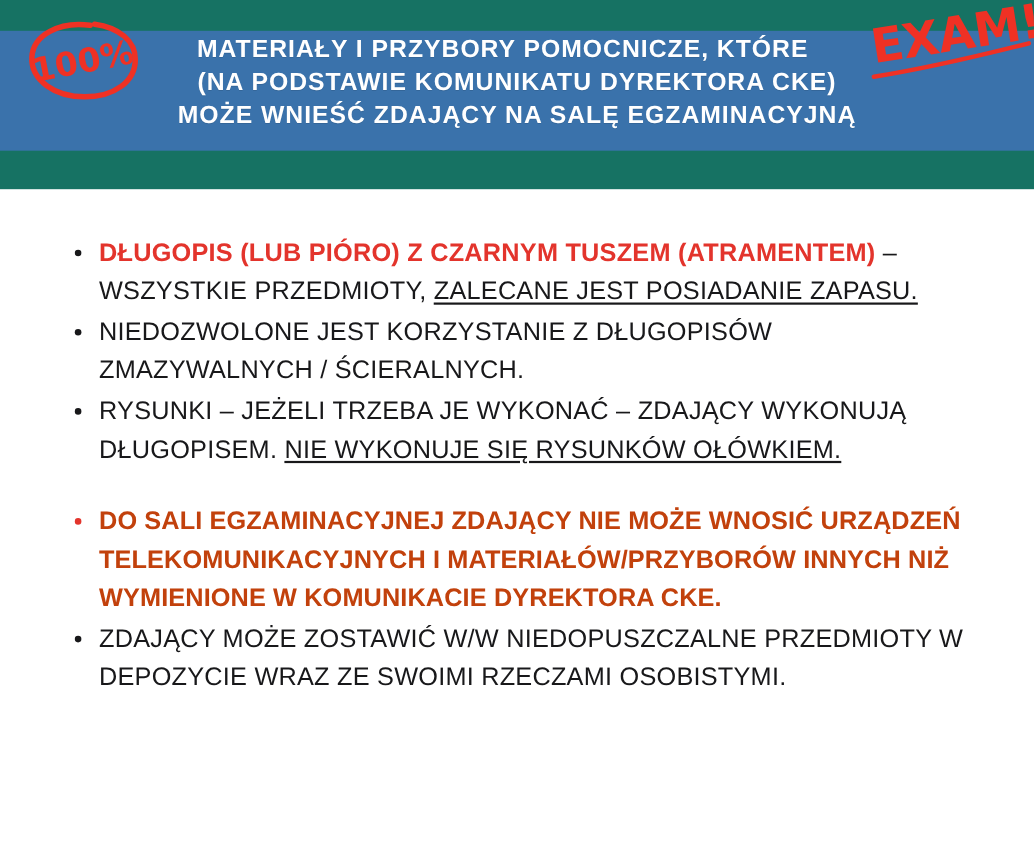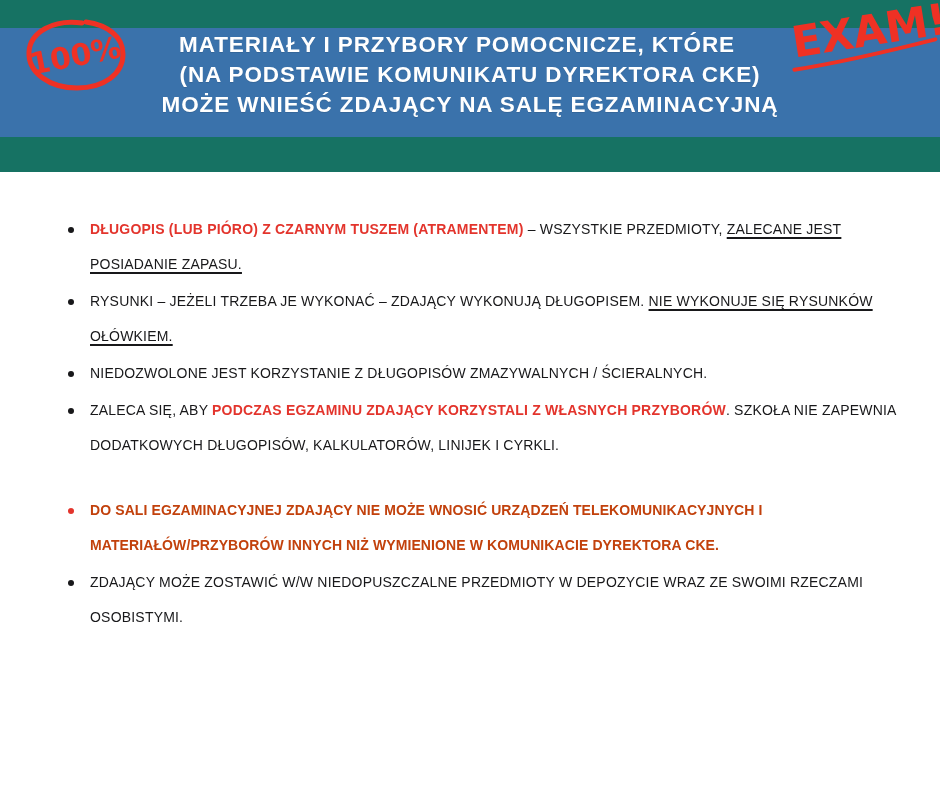--- a/index.html
+++ b/index.html
@@ -100,21 +100,21 @@
   ul.rules {
     list-style: none;
     margin: 0;
     padding: 0;
   }
   ul.rules > li {
     position: relative;
     padding-left: 28px;
     margin: 0 0 2px 22px;
     color: #18181a;
-    font-size: 14px;
+    font-size: 23px;
     line-height: 35px;
     letter-spacing: 0.2px;
     text-transform: uppercase;
     font-weight: 400;
   }
   ul.rules > li::before {
     content: "";
     position: absolute;
     left: 6px;
     top: 15px;
@@ -173,30 +173,27 @@
 </div>
 
 <div class="content">
   <ul class="rules">
 
     <li>
       <span class="em-red">DŁUGOPIS (LUB PIÓRO) Z CZARNYM TUSZEM (ATRAMENTEM)</span><span> – WSZYSTKIE PRZEDMIOTY, </span><span class="em-underline">ZALECANE JEST POSIADANIE ZAPASU.</span>
     </li>
 
     <li>
+      <span>NIEDOZWOLONE JEST KORZYSTANIE Z DŁUGOPISÓW ZMAZYWALNYCH / ŚCIERALNYCH.</span>
+    </li>
+
+    <li>
       <span>RYSUNKI – JEŻELI TRZEBA JE WYKONAĆ – ZDAJĄCY WYKONUJĄ DŁUGOPISEM. </span><span class="em-underline">NIE WYKONUJE SIĘ RYSUNKÓW OŁÓWKIEM.</span>
     </li>
 
-    <li>
-      <span>NIEDOZWOLONE JEST KORZYSTANIE Z DŁUGOPISÓW ZMAZYWALNYCH / ŚCIERALNYCH.</span>
-    </li>
-
-    <li>
-      <span>ZALECA SIĘ, ABY </span><span class="em-red">PODCZAS EGZAMINU ZDAJĄCY KORZYSTALI Z WŁASNYCH PRZYBORÓW</span><span>. SZKOŁA NIE ZAPEWNIA DODATKOWYCH DŁUGOPISÓW, KALKULATORÓW, LINIJEK I CYRKLI.</span>
-    </li>
 
     <li class="spacer-gap" style="padding: 0px; margin: 0px; list-style: none; --no-bullet: 1;"></li>
 
     <li class="red-item">
       <span>DO SALI EGZAMINACYJNEJ ZDAJĄCY NIE MOŻE WNOSIĆ URZĄDZEŃ TELEKOMUNIKACYJNYCH I MATERIAŁÓW/PRZYBORÓW INNYCH NIŻ WYMIENIONE W KOMUNIKACIE DYREKTORA CKE.</span>
     </li>
 
     <li>
       <span>ZDAJĄCY MOŻE ZOSTAWIĆ W/W NIEDOPUSZCZALNE PRZEDMIOTY W DEPOZYCIE WRAZ ZE SWOIMI RZECZAMI OSOBISTYMI.</span>
     </li>

